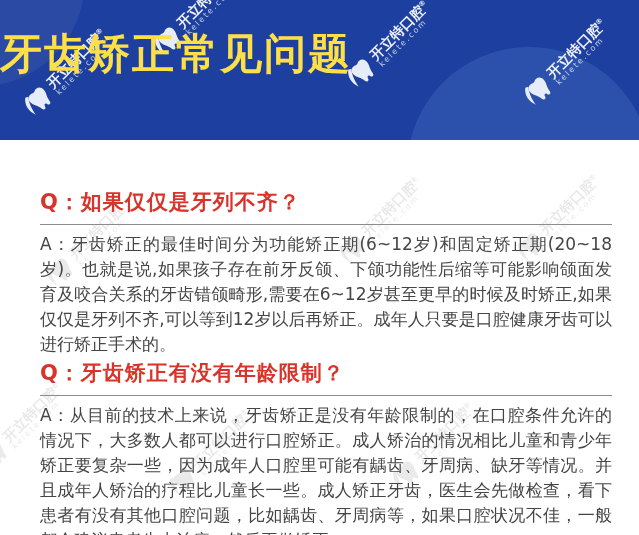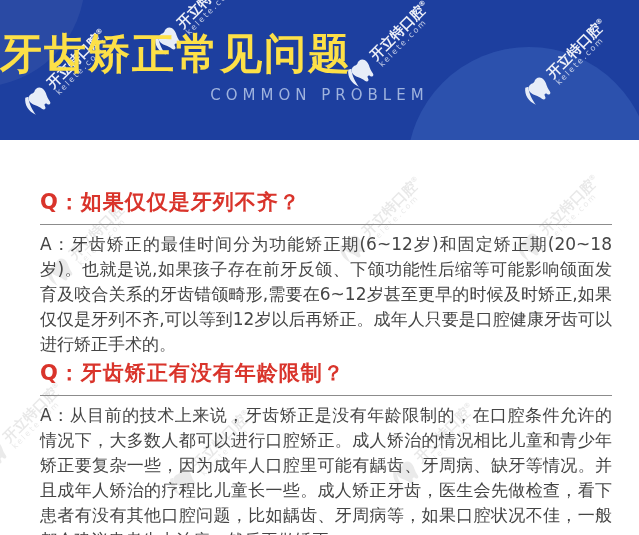--- a/index.html
+++ b/index.html
@@ -94,21 +94,20 @@
     <path d="M11 3 C3.5 9 1 19 5 29 C6.2 22.5 8.5 12 15 5 Z"></path>
     <path d="M25 6 C30 3 36.5 6 36 13 C35.6 19 32 21.5 31 29 C30.5 33 26.3 33.3 25.7 29.5 C25.3 26.8 22.1 26.8 21.7 29.5 C21.1 33.3 16.9 33 16.4 29 C15.5 21.5 12 19 11.5 13 C11 6 17.5 3 22.5 6 Z"></path>
   </svg></span>
       <span class="wm-textcol">
         <span class="wm-brand"><b>开立特口腔</b><sup>®</sup></span>
         <span class="wm-domain">kelete.com</span>
       </span>
     </div>
 
     <div class="banner-title">牙齿矫正常见问题</div>
-    <div class="banner-subtitle">COMMON PROBLEM</div>
   </div>
 
   <div class="content">
 
     <div class="wm wm-faint" style="left:28px;top:77px;">
       <span class="wm-tooth tooth-slot"><svg viewBox="0 0 40 36" xmlns="http://www.w3.org/2000/svg">
     <path d="M11 3 C3.5 9 1 19 5 29 C6.2 22.5 8.5 12 15 5 Z"></path>
     <path d="M25 6 C30 3 36.5 6 36 13 C35.6 19 32 21.5 31 29 C30.5 33 26.3 33.3 25.7 29.5 C25.3 26.8 22.1 26.8 21.7 29.5 C21.1 33.3 16.9 33 16.4 29 C15.5 21.5 12 19 11.5 13 C11 6 17.5 3 22.5 6 Z"></path>
   </svg></span>
       <span class="wm-textcol">

